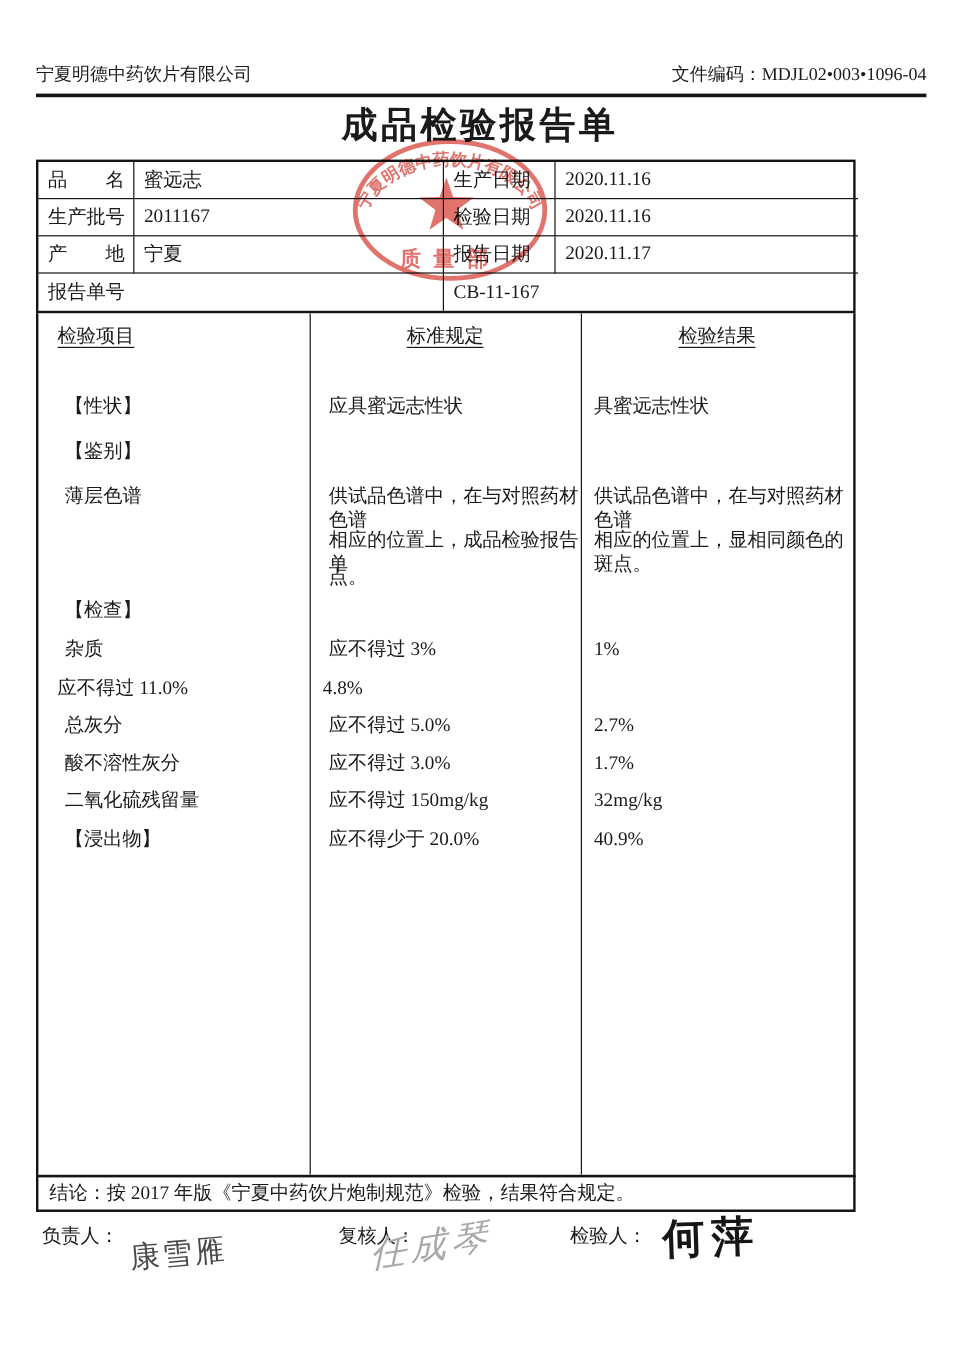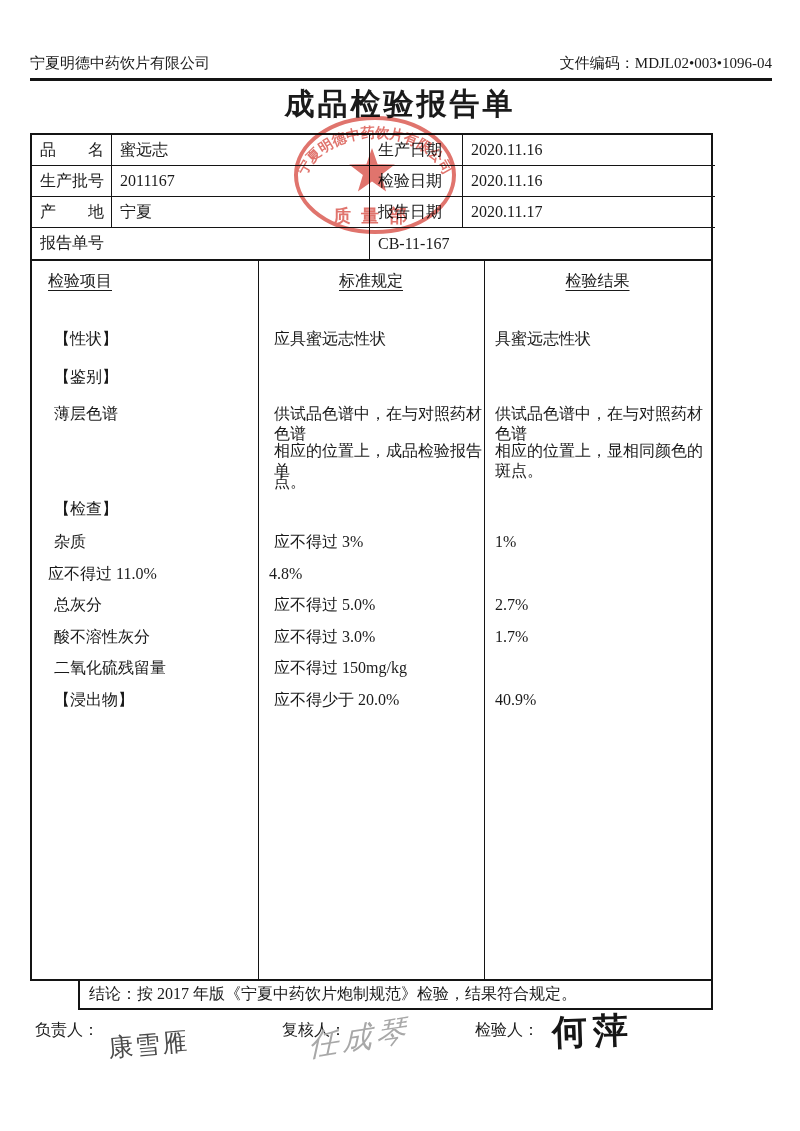--- a/index.html
+++ b/index.html
@@ -42,21 +42,21 @@
   .insp-row{height:31px;}
   .insp-row:nth-child(1){margin-top:38px;height:38px;}
   .insp-row:nth-child(2){height:37px;}
   .insp-row:nth-child(3){height:37px;}
   .insp-row:nth-child(4){height:31px;}
   .insp-row:nth-child(5){height:27px;}
   .insp-row:nth-child(6){height:33px;}
   .insp-row:nth-child(n+7){height:31.5px;}
   
   .conclusion{border:2px solid #141414;border-top-width:1px;height:30px;box-sizing:border-box;
-    display:flex;align-items:center;padding-left:9px;font-size:16px;margin-top:-1px;white-space:nowrap;margin-left:48px;}
+    display:flex;align-items:center;padding-left:9px;font-size:16px;margin-top:-1px;white-space:nowrap;}
   
   .signs{position:relative;height:80px;margin-top:6px;font-size:16px;}
   .sig-group{position:absolute;top:4px;white-space:nowrap;}
   .sig-g1{left:5px;} .sig-g2{left:252px;} .sig-g3{left:445px;}
   .sig-name{position:absolute;white-space:nowrap;
     font-family:"DejaVu Sans","Liberation Sans",sans-serif;}
   .sig-n1{left:78px;top:12px;font-size:25px;color:#4a4a4a;transform:rotate(-5deg);letter-spacing:2px;}
   .sig-n2{left:278px;top:2px;font-size:30px;color:#a8a8a8;font-style:italic;transform:rotate(-9deg) skewX(-8deg);letter-spacing:4px;}
   .sig-n3{left:522px;top:-8px;font-size:35px;color:#161616;font-weight:bold;transform:rotate(-2deg);letter-spacing:6px;}
   
@@ -150,20 +150,21 @@
           <div class="c3">2.7%</div>
         </div>
         <div class="insp-row">
           <div class="c1">酸不溶性灰分</div>
           <div class="c2">应不得过 3.0%</div>
           <div class="c3">1.7%</div>
         </div>
         <div class="insp-row">
           <div class="c1">二氧化硫残留量</div>
           <div class="c2">应不得过 150mg/kg</div>
+          <div class="c3">32mg/kg</div>
         </div>
         <div class="insp-row">
           <div class="c1">【浸出物】</div>
           <div class="c2">应不得少于 20.0%</div>
           <div class="c3">40.9%</div>
         </div>
       </div>
 
   </div>
 

